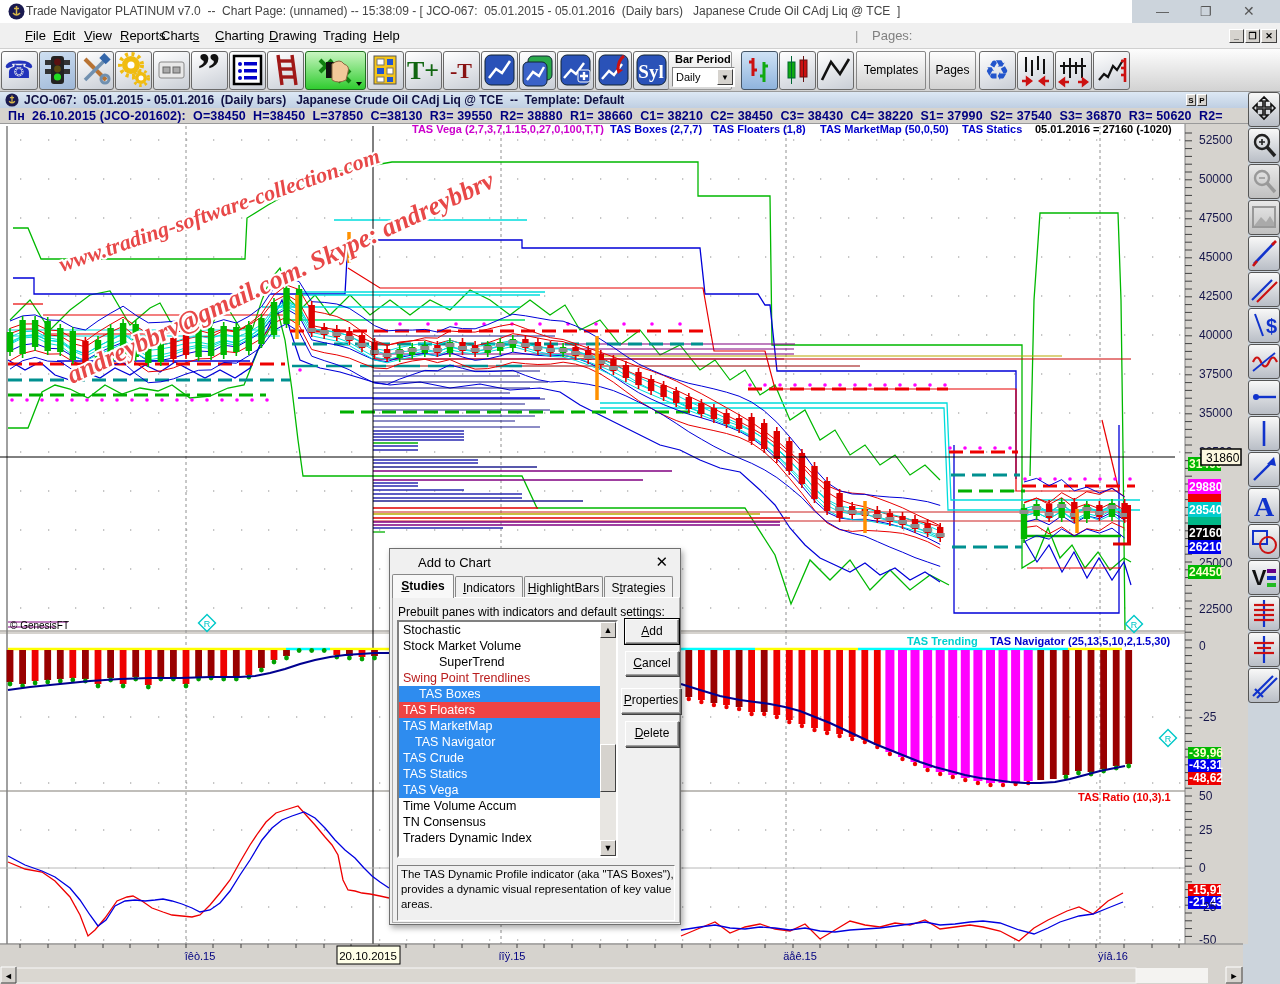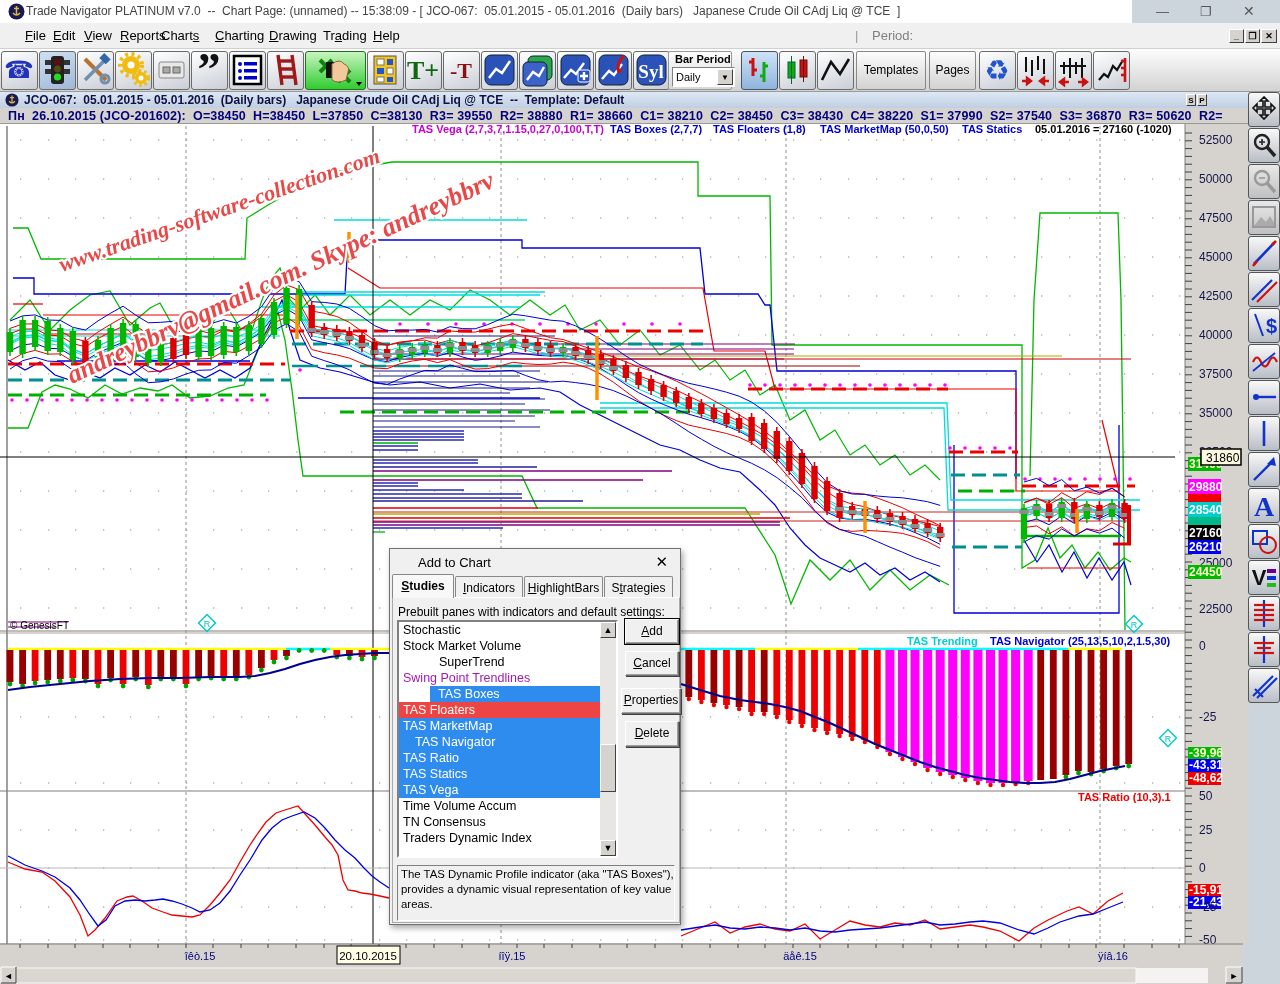--- a/index.html
+++ b/index.html
@@ -680,21 +680,21 @@
 <span class="mi" style="left:25px"><u>F</u>ile</span>
       <span class="mi" style="left:53px"><u>E</u>dit</span>
 <span class="mi" style="left:84px"><u>V</u>iew</span>
       <span class="mi" style="left:120px"><u>R</u>eports</span>
 <span class="mi" style="left:161px">Chart<u>s</u></span>
       <span class="mi" style="left:215px"><u>C</u>harting</span>
 <span class="mi" style="left:269px"><u>D</u>rawing</span>
       <span class="mi" style="left:323px">Tr<u>a</u>ding</span>
 <span class="mi" style="left:373px"><u>H</u>elp</span>
 <span class="mi" style="left:855px;color:#999">|</span>
-<span class="mi" style="left:872px;color:#808080">Period:</span>
+<span class="mi" style="left:872px;color:#808080">Pages:</span>
 <div class="cbtn" style="left:1229px;top:6px">_</div>
 <div class="cbtn" style="left:1245px;top:6px">❐</div>
 <div class="cbtn" style="left:1261px;top:6px;width:16px">✕</div>
 </div>
 <div id="toolbar" class="abs">
       <div class="tico" style="left:1px;width:37px;">
         <svg width="35" height="37" viewBox="0 0 35 37">
           <text x="17" y="26" font-size="24" text-anchor="middle" fill="#2233bb">☎</text>
         </svg>
       </div>
@@ -1007,26 +1007,26 @@
  <div class="tab" style="left:65px;width:68px"><u>I</u>ndicators</div>
  <div class="tab" style="left:134px;width:79px"><u>H</u>ighlightBars</div>
  <div class="tab" style="left:214px;width:69px">S<u>t</u>rategies</div>
  <div style="position:absolute;left:2px;top:48px;width:288px;height:326px;border:1px solid #aaa;border-top:1px solid #fff;background:#f0f0f0"></div>
  <div style="position:absolute;left:8px;top:56px;font-size:12px;color:#000">Prebuilt panes with indicators and default settings:</div>
  <div style="position:absolute;left:7px;top:71px;width:221px;height:238px;background:#fff;border:2px solid;border-color:#808080 #fff #fff #808080">
    <div style="position:absolute;left:0;top:0;width:201px;height:234px;overflow:hidden">
           <div style="height:16px;line-height:16px;padding-left:4px;font-size:12.5px;white-space:nowrap;overflow:hidden;color:#000;">Stochastic</div>
           <div style="height:16px;line-height:16px;padding-left:4px;font-size:12.5px;white-space:nowrap;overflow:hidden;color:#000;">Stock Market Volume</div>
           <div style="height:16px;line-height:16px;padding-left:4px;font-size:12.5px;white-space:nowrap;overflow:hidden;color:#000;margin-left:36px;">SuperTrend</div>
-          <div style="height:16px;line-height:16px;padding-left:4px;font-size:12.5px;white-space:nowrap;overflow:hidden;color:#a21caf;">Swing Point Trendlines</div>
-          <div style="height:16px;line-height:16px;padding-left:8px;font-size:12.5px;white-space:nowrap;overflow:hidden;background:#2e8cef;color:#fff;margin-left:31px;">TAS Boxes</div>
+          <div style="height:16px;line-height:16px;padding-left:4px;font-size:12.5px;white-space:nowrap;overflow:hidden;color:#b91c1c;">Swing Point Trendlines</div>
+          <div style="height:16px;line-height:16px;padding-left:20px;font-size:12.5px;white-space:nowrap;overflow:hidden;background:#2e8cef;color:#fff;">TAS Boxes</div>
           <div style="height:16px;line-height:16px;padding-left:4px;font-size:12.5px;white-space:nowrap;overflow:hidden;background:#ef4444;color:#fff;">TAS Floaters</div>
           <div style="height:16px;line-height:16px;padding-left:4px;font-size:12.5px;white-space:nowrap;overflow:hidden;background:#2e8cef;color:#fff;">TAS MarketMap</div>
           <div style="height:16px;line-height:16px;padding-left:16px;font-size:12.5px;white-space:nowrap;overflow:hidden;background:#2e8cef;color:#fff;">TAS Navigator</div>
-          <div style="height:16px;line-height:16px;padding-left:4px;font-size:12.5px;white-space:nowrap;overflow:hidden;background:#2e8cef;color:#fff;">TAS Ratio</div>
+          <div style="height:16px;line-height:16px;padding-left:4px;font-size:12.5px;white-space:nowrap;overflow:hidden;background:#2e8cef;color:#fff;">TAS Crude</div>
           <div style="height:16px;line-height:16px;padding-left:4px;font-size:12.5px;white-space:nowrap;overflow:hidden;background:#2e8cef;color:#fff;">TAS Statics</div>
           <div style="height:16px;line-height:16px;padding-left:4px;font-size:12.5px;white-space:nowrap;overflow:hidden;background:#2e8cef;color:#fff;">TAS Vega</div>
           <div style="height:16px;line-height:16px;padding-left:4px;font-size:12.5px;white-space:nowrap;overflow:hidden;color:#000;">Time Volume Accum</div>
           <div style="height:16px;line-height:16px;padding-left:4px;font-size:12.5px;white-space:nowrap;overflow:hidden;color:#000;">TN Consensus</div>
           <div style="height:16px;line-height:16px;padding-left:4px;font-size:12.5px;white-space:nowrap;overflow:hidden;color:#000;">Traders Dynamic Index</div>
           <div style="height:16px;line-height:16px;padding-left:4px;font-size:12.5px;white-space:nowrap;overflow:hidden;color:#000;margin-top:40px;">Up &amp; Down Bars</div>
         </div>
    <div style="position:absolute;right:0;top:0;width:16px;height:234px;background:#e8e6e2">
      <div class="cbtn" style="left:0;top:0;width:16px;height:16px;line-height:14px">▲</div>
      <div class="cbtn" style="left:0;bottom:0;width:16px;height:16px;line-height:14px">▼</div>

